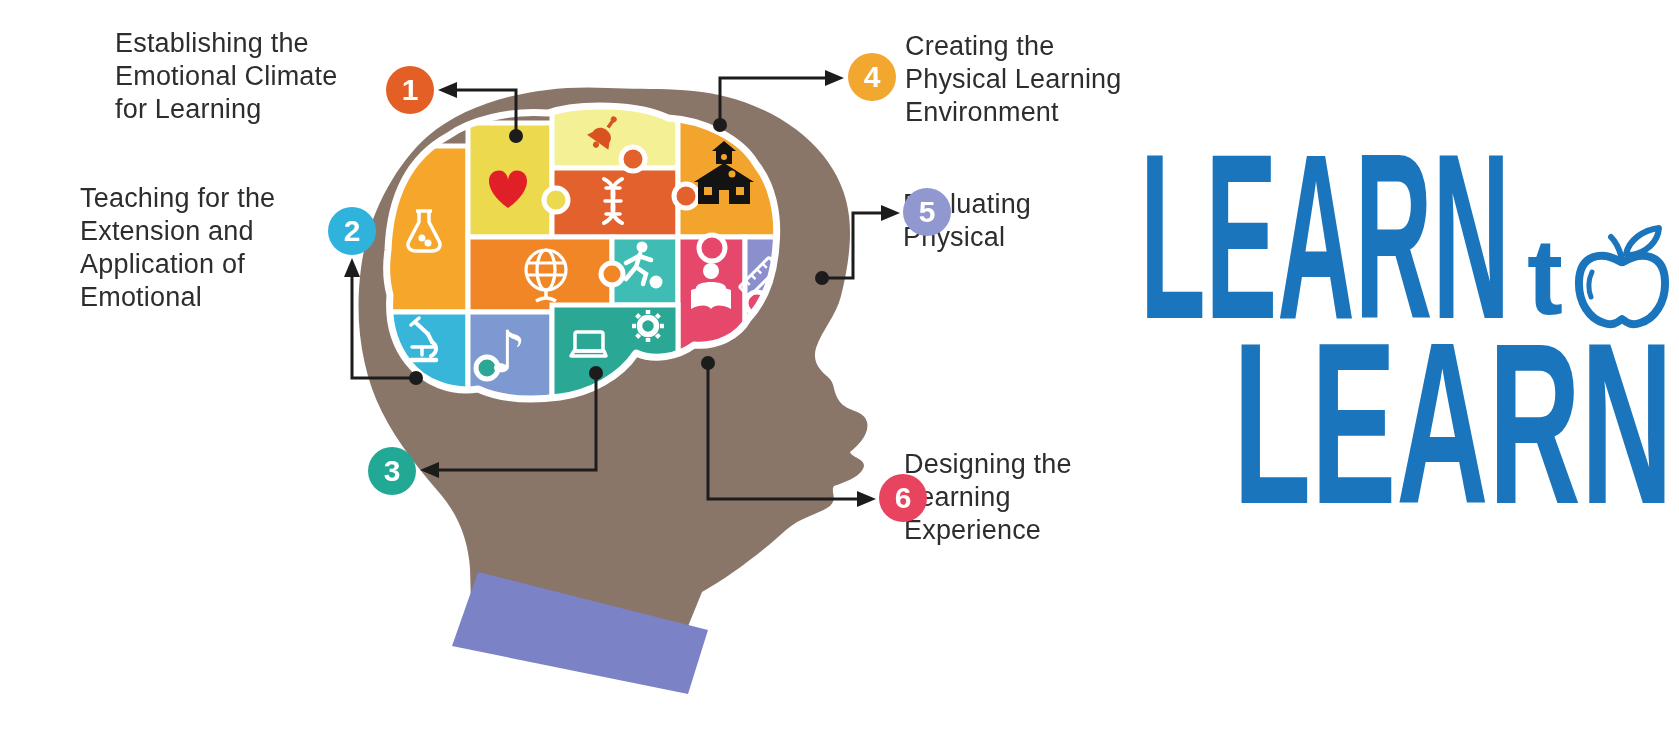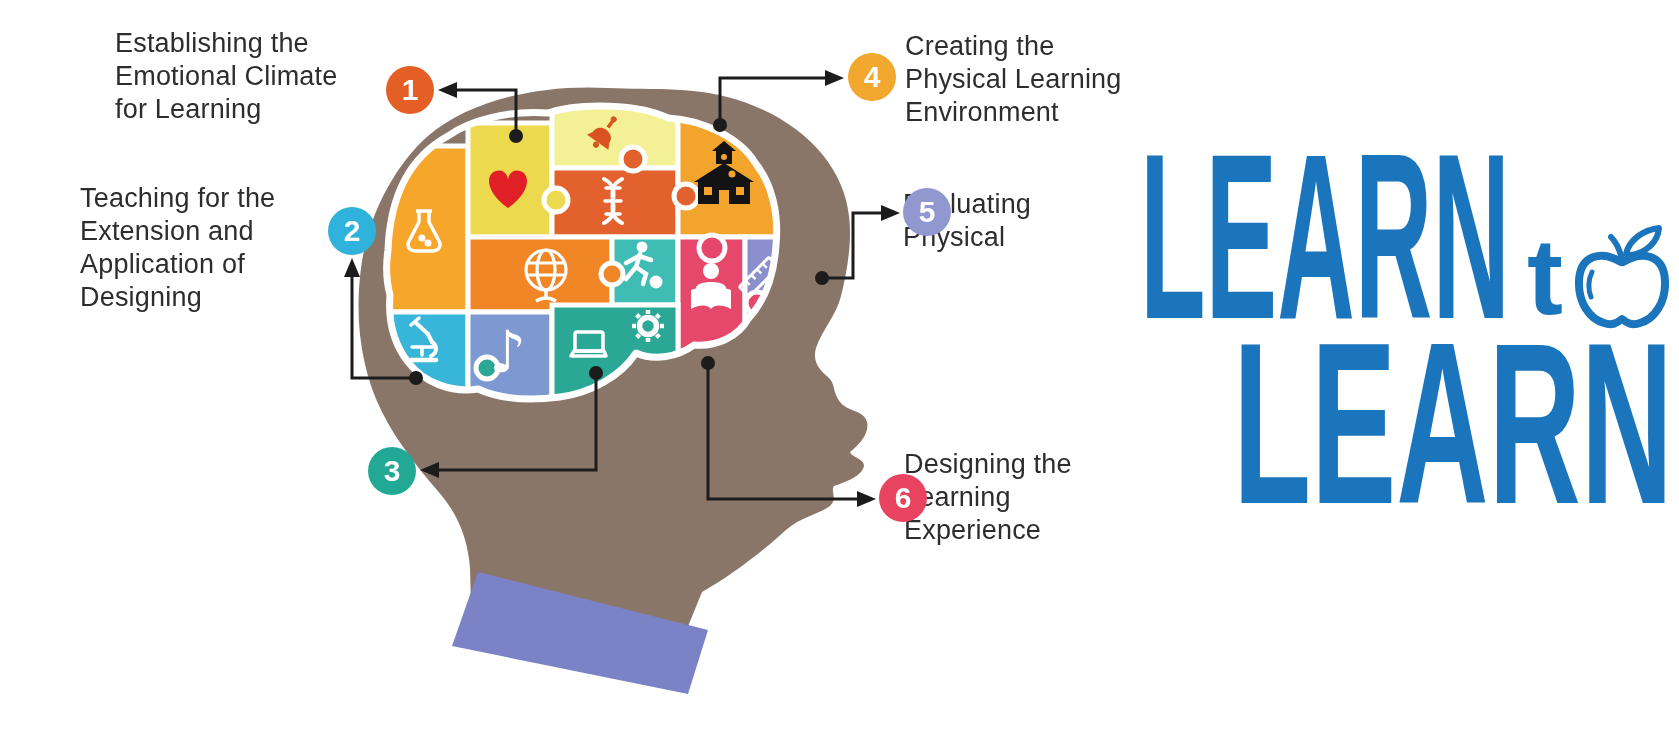--- a/index.html
+++ b/index.html
@@ -215,21 +215,21 @@
       <text x="1233" y="503" font-size="230" font-weight="bold" font-family="Liberation Sans, sans-serif" textLength="440" lengthAdjust="spacingAndGlyphs" fill="#1b75bc">LEARN</text>
     </g>
   </svg>
 
   <div class="callout" style="left:115px; top:27px;">Establishing the
 Emotional Climate
 for Learning</div>
   <div class="callout" style="left:80px;  top:182px;">Teaching for the
 Extension and
 Application of
-Designing</div>
+Emotional</div>
   <div class="callout" style="left:905px; top:30px;">Creating the
 Physical Learning
 Environment</div>
   <div class="callout" style="left:903px; top:188px;">Evaluating
 Physical</div>
   <div class="callout" style="left:904px; top:448px;">Designing the
 Learning
 Experience</div>
 
   <div class="badge" style="left: 386px; top: 66px; background-color: rgb(228, 95, 38);">1</div>

